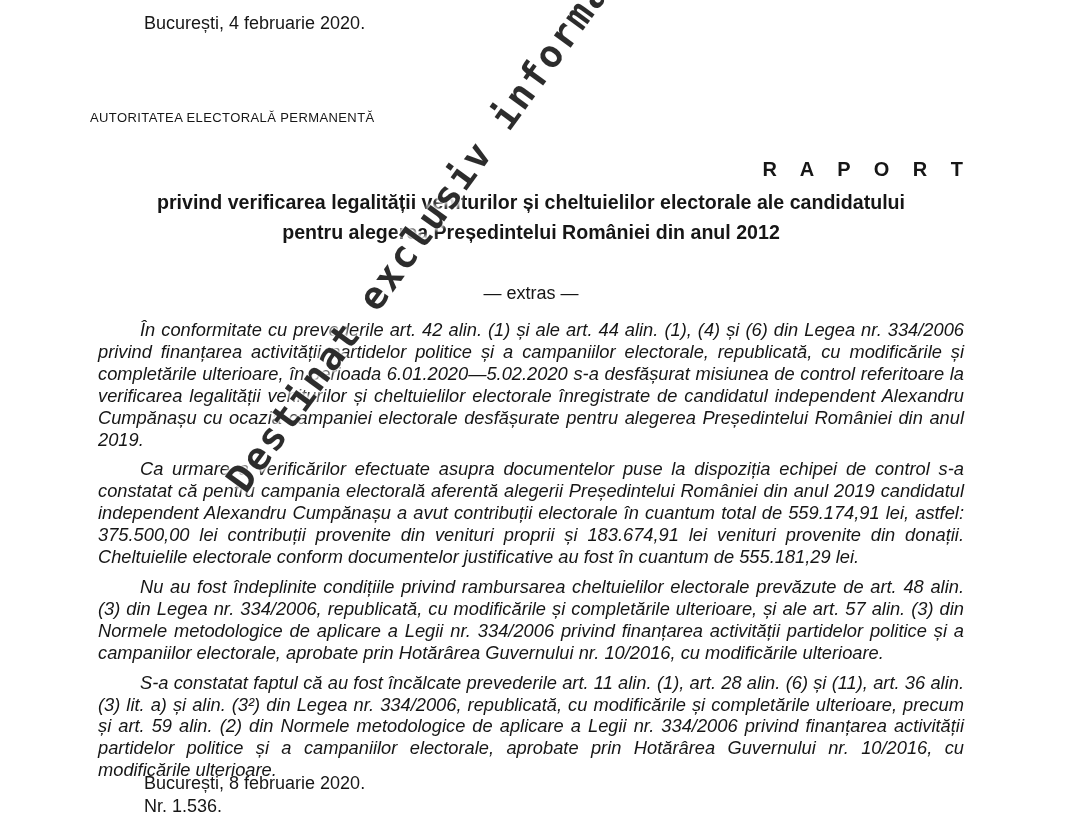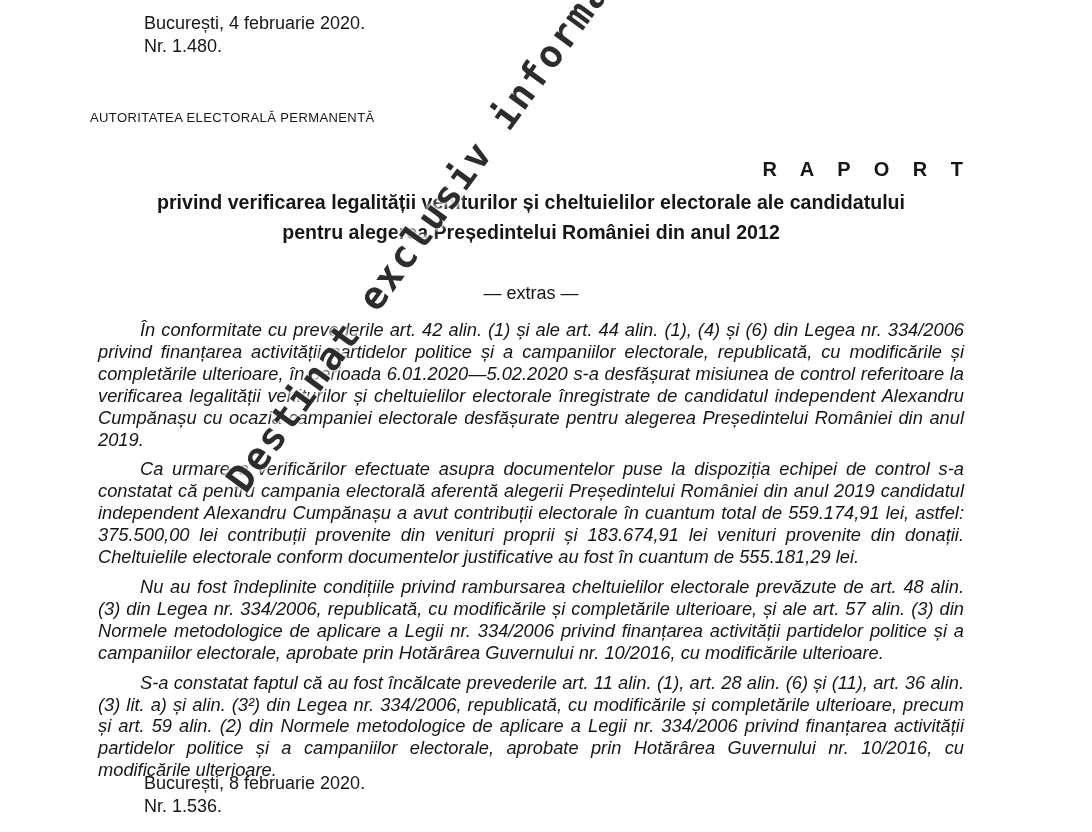--- a/index.html
+++ b/index.html
@@ -96,21 +96,20 @@
 </style>
 </head>
 <body>
 
 <div class="page">
 
   <div class="watermark">Destinat exclusiv informării</div>
 
   <div class="ref-block ref-top">
     <div>București, 4 februarie 2020.</div>
-    <div>Nr. 1.480.</div>
   </div>
 
   <div class="issuer">AUTORITATEA ELECTORALĂ PERMANENTĂ</div>
 
   <div class="doc-title">R A P O R T</div>
 
   <div class="title-lines">
     <div>privind verificarea legalității veniturilor și cheltuielilor electorale ale candidatului</div>
     <div>pentru alegerea Președintelui României din anul 2012</div>
   </div>

